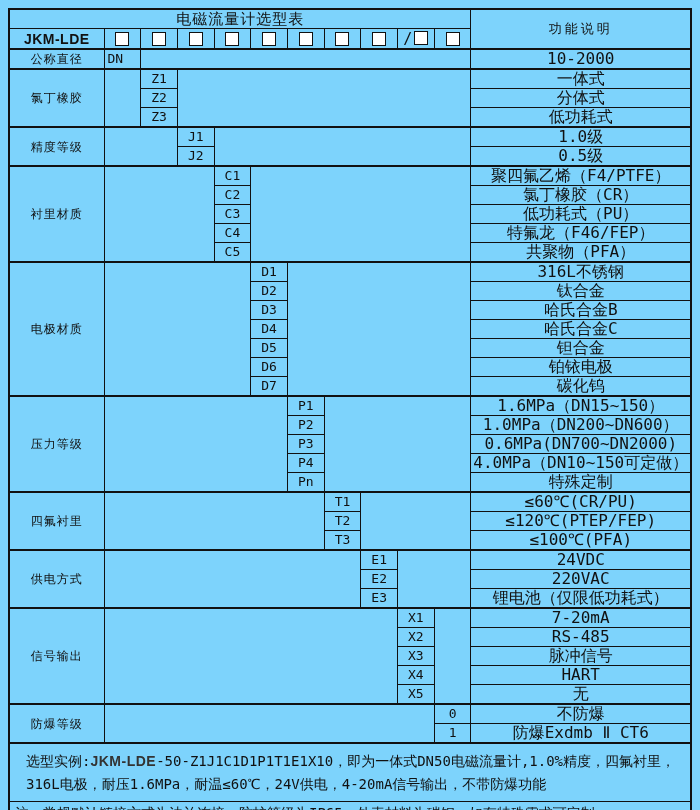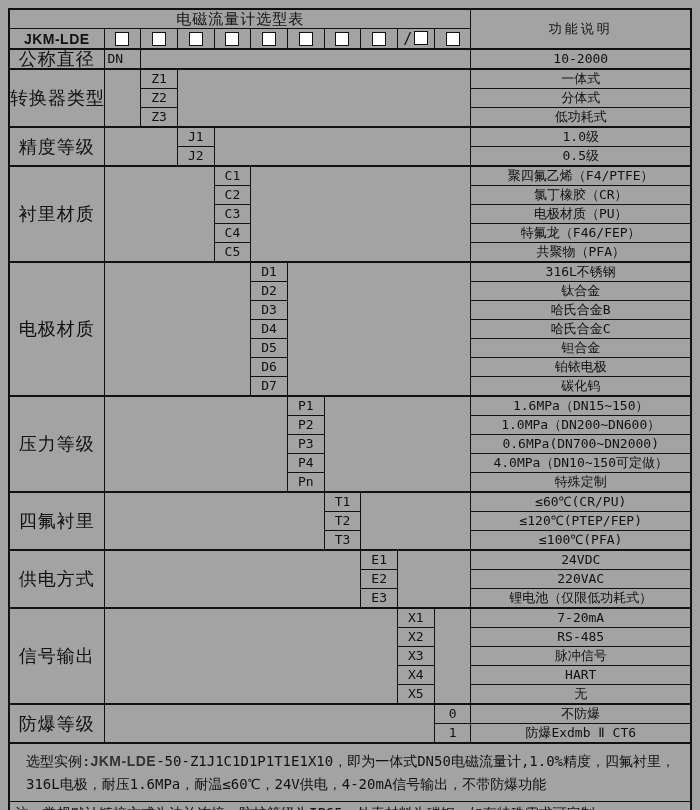--- a/index.html
+++ b/index.html
@@ -1,27 +1,27 @@
 <!DOCTYPE html>
 <html><head>
 <meta charset="utf-8">
 <style>
   html,body{margin:0;padding:0;background:#fff;}
   body{width:700px;height:810px;overflow:hidden;font-family:"DejaVu Sans Mono","Liberation Sans",sans-serif;color:#111;}
-  .sheet{position:relative;width:700px;height:810px;background:#a3a3a3;}
+  .sheet{position:relative;width:700px;height:810px;background:#7dd3fc;}
   table.sel{position:absolute;left:8px;top:8px;width:684px;border-collapse:collapse;table-layout:fixed;border:2px solid #111;}
   td{border:1px solid #111;height:18px;padding:0;text-align:center;vertical-align:middle;overflow:hidden;white-space:nowrap;font-size:13.5px;line-height:18px;}
   tr.sec td{border-top-width:2px;}
   td.title{font-size:15px;letter-spacing:1px;}
   td.fn{font-size:13px;letter-spacing:3px;}
-  td.cat{font-size:18px;letter-spacing:1px;}
+  td.cat{font-size:12px;letter-spacing:1px;}
   td.model{font-family:"Liberation Sans",sans-serif;font-weight:bold;font-size:14px;letter-spacing:0.5px;}
   td.code{font-size:13px;}
   td.code-left{text-align:left;padding-left:3px;margin-top:8px;}
-  td.desc{font-size:13px;}
+  td.desc{font-size:16px;}
   span.box{display:inline-block;width:12px;height:12px;border:1.5px solid #111;background:#fff;vertical-align:middle;margin-top:-2px;}
   span.slash{font-size:15px;margin-right:2px;vertical-align:middle;}
   td.example{height:52px;text-align:left;white-space:normal;font-size:14px;line-height:23px;padding:3px 4px 2px 16px;}
   td.example .l2{text-align:left;}
   td.note{height:22px;text-align:left;font-size:14px;padding-left:5px;}
   .bmodel{font-family:"Liberation Sans",sans-serif;font-weight:bold;color:#333;letter-spacing:0.5px;}
 </style>
 </head>
 <body>
 
@@ -63,21 +63,21 @@
   </tr>
 
   <tr class="sec">
     <td class="cat">公称直径</td>
     <td class="code code-left">DN</td>
     <td colspan="9"></td>
     <td class="desc">10-2000</td>
   </tr>
 
   <tr class="sec">
-    <td class="cat" rowspan="3">转换器类型</td>
+    <td class="cat" rowspan="3">氯丁橡胶</td>
     <td rowspan="3"></td>
     <td class="code">Z1</td>
     <td colspan="8" rowspan="3"></td>
     <td class="desc">一体式</td>
   </tr>
   <tr>
           <td class="code">Z2</td>
           <td class="desc">分体式</td>
         </tr>
   <tr>
@@ -103,21 +103,21 @@
     <td class="code">C1</td>
     <td colspan="6" rowspan="5"></td>
     <td class="desc">聚四氟乙烯（F4/PTFE）</td>
   </tr>
   <tr>
           <td class="code">C2</td>
           <td class="desc">氯丁橡胶（CR）</td>
         </tr>
   <tr>
           <td class="code">C3</td>
-          <td class="desc">电极材质（PU）</td>
+          <td class="desc">低功耗式（PU）</td>
         </tr>
   <tr>
           <td class="code">C4</td>
           <td class="desc">特氟龙（F46/FEP）</td>
         </tr>
   <tr>
           <td class="code">C5</td>
           <td class="desc">共聚物（PFA）</td>
         </tr>
 

